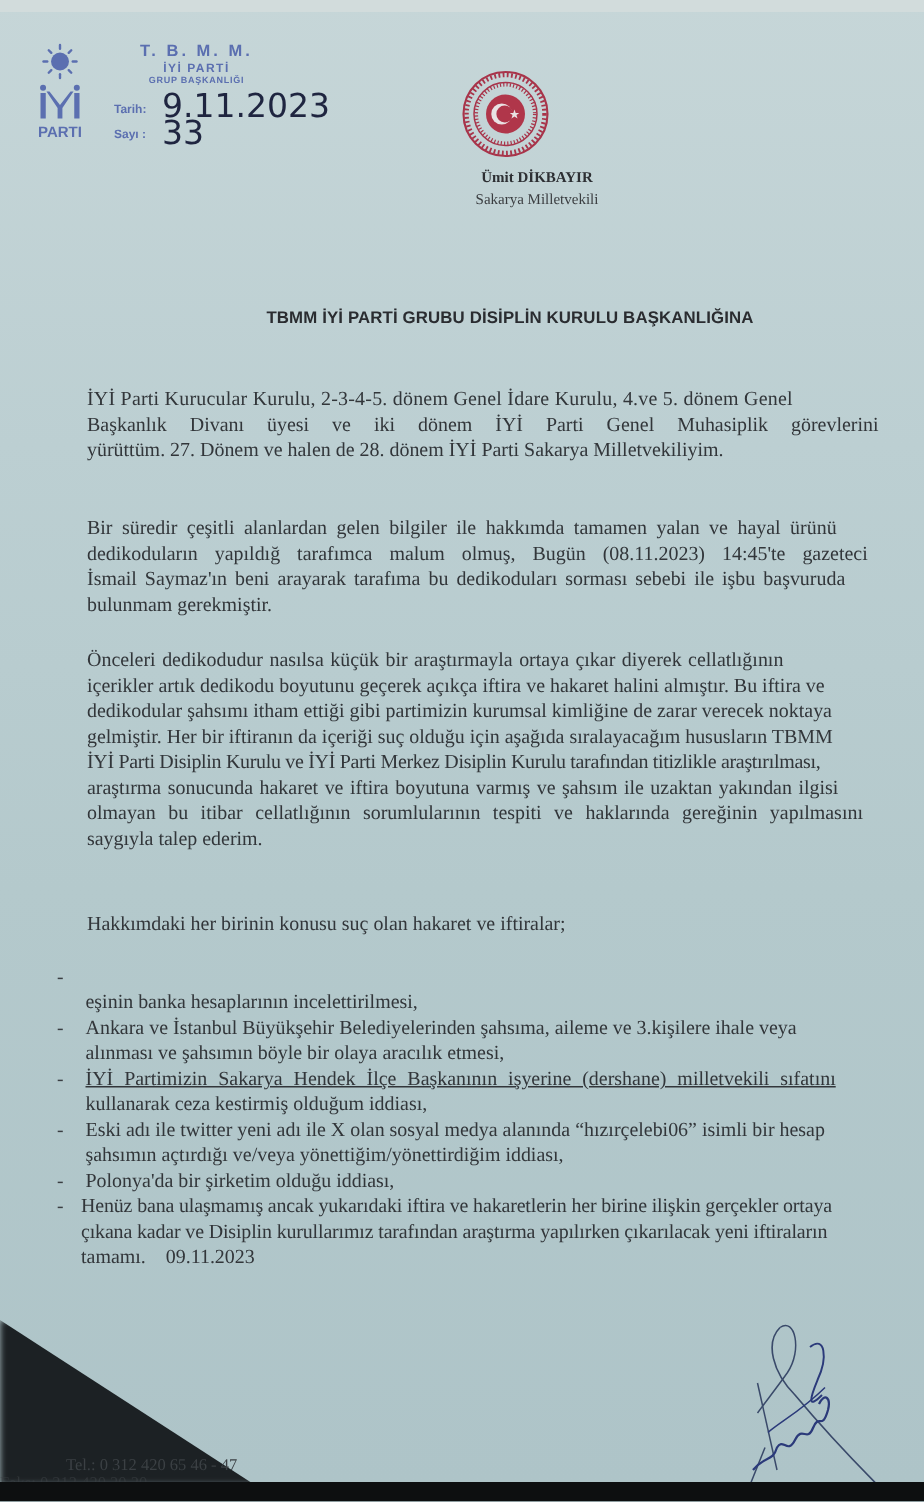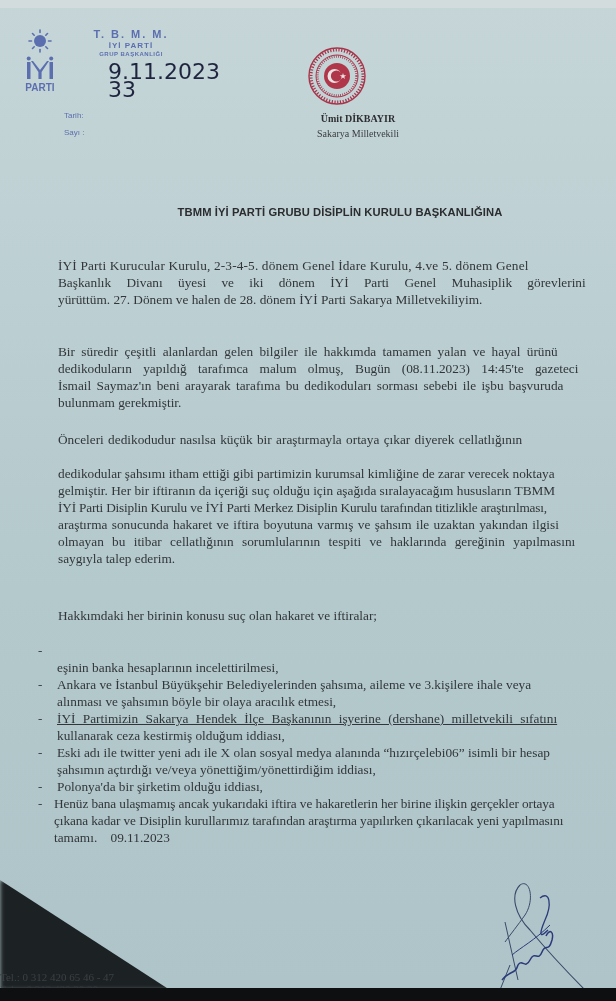--- a/index.html
+++ b/index.html
@@ -21,21 +21,21 @@
     background:#1c2124;
     clip-path: polygon(0 0, 18% 18%, 100% 100%, 0 100%);
     filter: blur(2px);
   }
   
   .logo { position:absolute; left:20px; top:28px; width:40px; height:66px; }
   .stamp { position:absolute; left:76px; top:28px; width:110px; color:#5b6fb0; font-family:"Liberation Sans", sans-serif; font-weight:bold; text-align:center; }
   .stamp .t1 { font-size:11px; letter-spacing:2px; }
   .stamp .t2 { font-size:8px; letter-spacing:1px; margin-top:1px; }
   .stamp .t3 { font-size:6px; letter-spacing:0.5px; margin-top:1px; }
-  .stamp-row { position:absolute; left:64px; font-family:"Liberation Sans", sans-serif; font-size:8px; font-weight:normal; color:#5b6fb0;margin-top:43px; }
+  .stamp-row { position:absolute; left:76px; font-family:"Liberation Sans", sans-serif; font-size:8px; font-weight:bold; color:#5b6fb0; }
   .hand { position:absolute; font-family:"DejaVu Sans", sans-serif; color:#1f2540; font-size:22px; }
   
   .emblem { position:absolute; left:307px; top:46px; width:60px; height:60px; }
   .mp-name { position:absolute; left:270px; top:113px; width:176px; text-align:center; font-size:10px; font-weight:bold; color:#2d2f33; }
   .mp-title { position:absolute; left:270px; top:128px; width:176px; text-align:center; font-size:10px; color:#3a3d40; }
   .heading { position:absolute; left:140px; top:206px; width:400px; text-align:center; font-family:"Liberation Sans", sans-serif; font-weight:bold; font-size:11.2px; color:#2a2c30; letter-spacing:0.1px; }
   .line { position:absolute; white-space:nowrap; font-size:13.3px; line-height:16px; color:#32363a; }
   .dash { position:absolute; left:38px; font-size:13px; color:#3a3e42; }
   .footer { position:absolute; left:0; font-family:"Liberation Serif", serif; font-size:11px; color:#3b4044; white-space:nowrap; }
   .sig { position:absolute; left:490px; top:870px; width:140px; height:125px; }
@@ -97,20 +97,21 @@
   <div class="line" style="left:58px; top:258px; letter-spacing:0.15px;">İYİ Parti Kurucular Kurulu, 2-3-4-5. dönem Genel İdare Kurulu, 4.ve 5. dönem Genel</div>
   <div class="line" style="left:58px; top:275px; word-spacing:12px;">Başkanlık Divanı üyesi ve iki dönem İYİ Parti Genel Muhasiplik görevlerini</div>
   <div class="line" style="left:58px; top:292px;">yürüttüm. 27. Dönem ve halen de 28. dönem İYİ Parti Sakarya Milletvekiliyim.</div>
 
   <div class="line" style="left:58px; top:344px; word-spacing:3px;">Bir süredir çeşitli alanlardan gelen bilgiler ile hakkımda tamamen yalan ve hayal ürünü</div>
   <div class="line" style="left:58px; top:361px; word-spacing:8px;">dedikoduların yapıldığ tarafımca malum olmuş, Bugün (08.11.2023) 14:45'te gazeteci</div>
   <div class="line" style="left:58px; top:378px; word-spacing:2px;">İsmail Saymaz'ın beni arayarak tarafıma bu dedikoduları sorması sebebi ile işbu başvuruda</div>
   <div class="line" style="left:58px; top:395px;">bulunmam gerekmiştir.</div>
 
   <div class="line" style="left:58px; top:432px; word-spacing:1px;">Önceleri dedikodudur nasılsa küçük bir araştırmayla ortaya çıkar diyerek cellatlığının</div>
+  <div class="line" style="left:58px; top:449px;">içerikler artık dedikodu boyutunu geçerek  açıkça iftira ve hakaret halini almıştır. Bu iftira ve</div>
   <div class="line" style="left:58px; top:466px;">dedikodular şahsımı itham ettiği gibi partimizin kurumsal kimliğine de zarar verecek noktaya</div>
   <div class="line" style="left:58px; top:483px;">gelmiştir. Her bir iftiranın da içeriği suç olduğu için aşağıda sıralayacağım hususların TBMM</div>
   <div class="line" style="left:58px; top:500px; letter-spacing:-0.2px;">İYİ Parti Disiplin Kurulu ve İYİ Parti Merkez Disiplin Kurulu tarafından titizlikle araştırılması,</div>
   <div class="line" style="left:58px; top:517px; word-spacing:1px;">araştırma sonucunda hakaret ve iftira boyutuna varmış ve şahsım ile uzaktan yakından ilgisi</div>
   <div class="line" style="left:58px; top:534px; word-spacing:5px;">olmayan bu itibar cellatlığının sorumlularının tespiti ve haklarında gereğinin yapılmasını</div>
   <div class="line" style="left:58px; top:551px;">saygıyla talep ederim.</div>
 
   <div class="line" style="left:58px; top:608px;">Hakkımdaki her birinin konusu suç olan hakaret ve iftiralar;</div>
 
   <div class="dash" style="top:643px;">-</div>
@@ -126,32 +127,32 @@
 
   <div class="dash" style="top:745px;">-</div>
   <div class="line" style="left:57px; top:745px;">Eski adı ile twitter yeni adı ile X olan sosyal medya alanında “hızırçelebi06” isimli bir hesap</div>
   <div class="line" style="left:57px; top:762px;">şahsımın açtırdığı ve/veya yönettiğim/yönettirdiğim iddiası,</div>
 
   <div class="dash" style="top:779px;">-</div>
   <div class="line" style="left:57px; top:779px;text-align:center;">Polonya'da bir şirketim olduğu iddiası,</div>
 
   <div class="dash" style="top:796px;">-</div>
   <div class="line" style="left:54px; top:796px; letter-spacing:-0.1px;">Henüz bana ulaşmamış ancak yukarıdaki iftira ve hakaretlerin her birine ilişkin gerçekler ortaya</div>
-  <div class="line" style="left:54px; top:813px; letter-spacing:-0.1px;">çıkana kadar ve Disiplin kurullarımız tarafından araştırma yapılırken çıkarılacak yeni yapılmasını</div>
+  <div class="line" style="left:54px; top:813px; letter-spacing:-0.1px;">çıkana kadar ve Disiplin kurullarımız tarafından araştırma yapılırken çıkarılacak yeni iftiraların</div>
   <div class="line" style="left:54px; top:830px; white-space:pre;">tamamı.    09.11.2023</div>
 
   <svg class="sig" viewBox="0 0 140 125" fill="none">
     <path d="M30 15 C 20 25, 25 45, 40 60 C 55 78, 75 100, 100 125" stroke="#3a4a6a" stroke-width="1.1"></path>
     <path d="M30 15 C 40 8, 45 30, 35 45 C 28 55, 20 65, 15 72" stroke="#3a4a6a" stroke-width="1"></path>
     <path d="M15 52 L 28 110" stroke="#3a4a6a" stroke-width="1"></path>
     <path d="M8 125 L 20 95" stroke="#3a4a6a" stroke-width="1"></path>
     <path d="M50 28 C 60 20, 62 35, 55 50 C 50 62, 48 70, 58 60" stroke="#2b3a7a" stroke-width="1.3"></path>
     <path d="M12 110 C 20 100, 25 105, 28 95 C 32 88, 35 100, 40 90 C 45 80, 48 92, 52 82 C 56 72, 58 84, 62 70 C 64 62, 60 58, 56 66" stroke="#2b3a7a" stroke-width="1.5"></path>
     <path d="M22 85 C 30 78, 45 70, 60 55" stroke="#2b3a7a" stroke-width="1"></path>
   </svg>
 
   <div class="shadow"></div>
 
-  <div class="footer" style="top:971px;">Tel.:  0 312 420 65 46 - 47</div>
+  <div class="footer" style="top:971px;margin-left:44px;">Tel.:  0 312 420 65 46 - 47</div>
   <div class="footer" style="top:983px; opacity:0.6;">Faks: 0 312 420 20 20</div>
 </div>
 
 <div class="bottom-bar"></div>
 
 </body></html>

